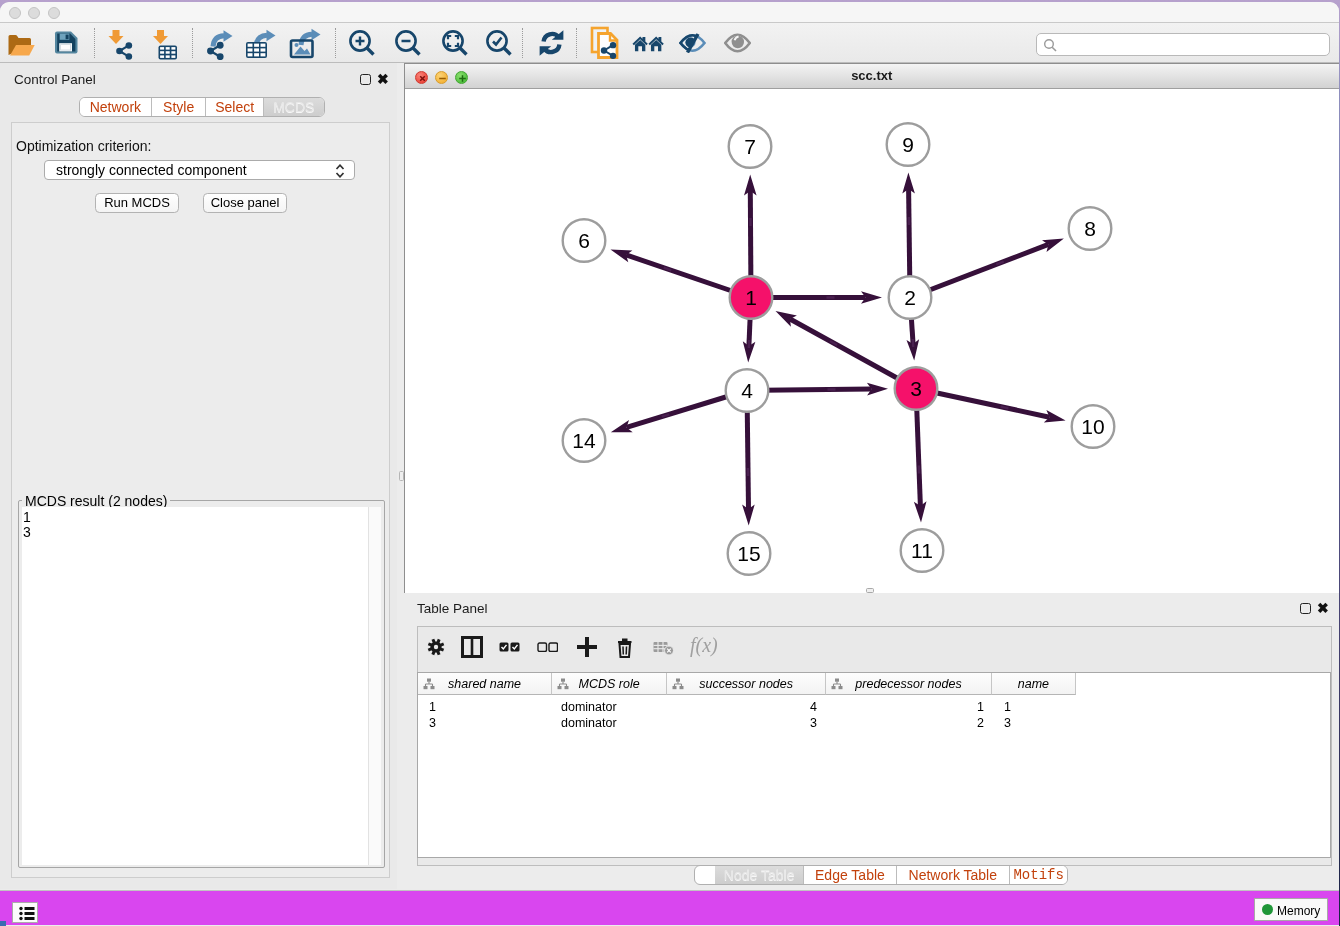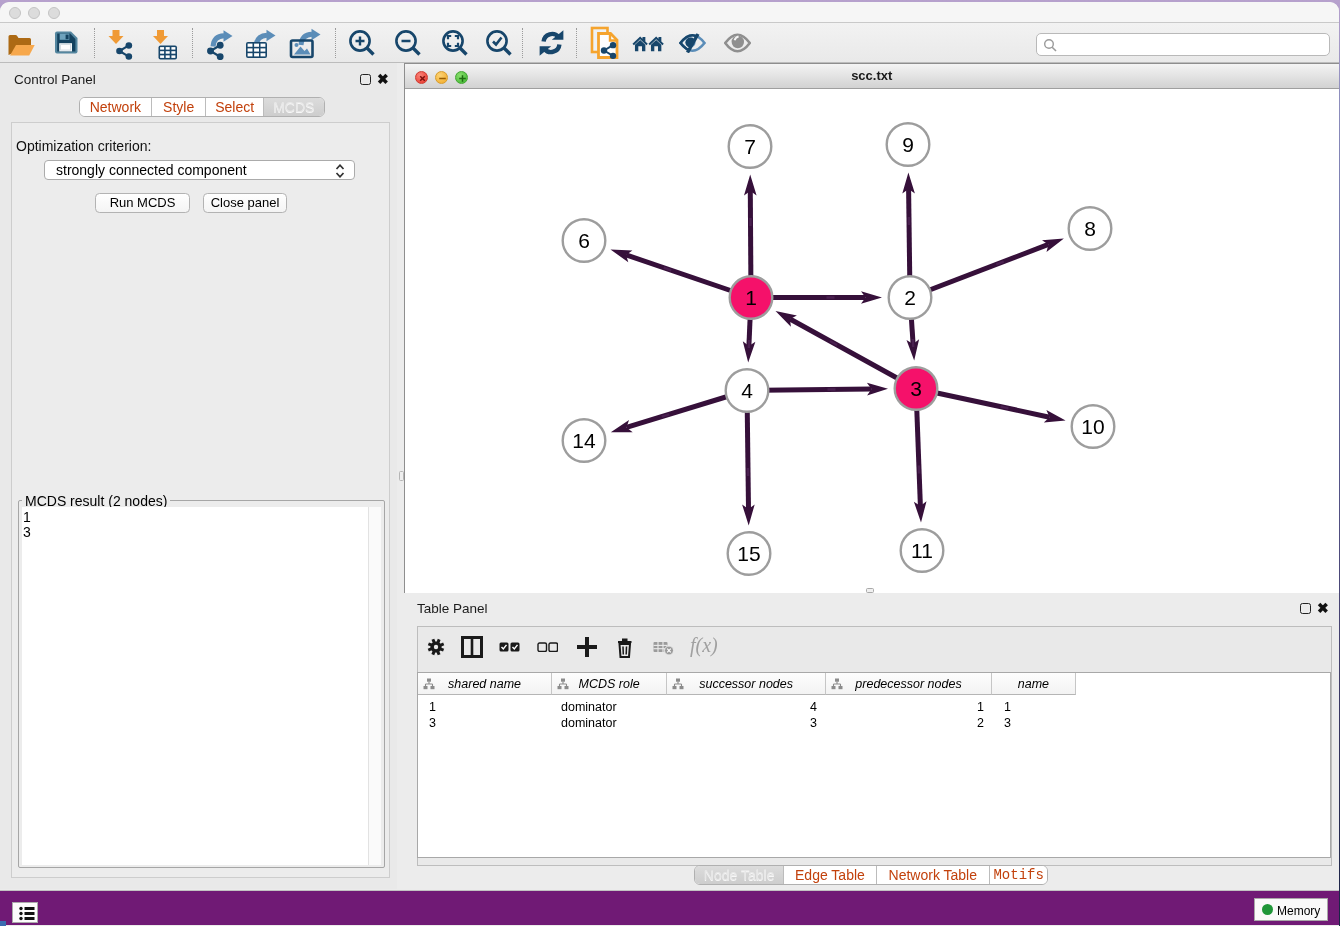--- a/index.html
+++ b/index.html
@@ -47,23 +47,23 @@
 #nettitle .t { position:absolute; width:100%; text-align:center; top:4px; font-size:13px; font-weight:bold; color:#1a1a1a; }
 .mac { position:absolute; top:6.5px; width:13.5px; height:13.5px; border-radius:50%; font-size:10px; text-align:center; }
 
 #tpanel { position:absolute; left:403px; top:592.5px; width:935.5px; height:297px; background:#ececec; }
 #tcontainer { position:absolute; left:417px; top:672px; width:914px; height:186px; background:#fff; border:1px solid #a8a8a8; }
 .thcell { position:absolute; top:0; height:21.5px; background:linear-gradient(#fdfdfd,#f3f3f3);
   border-right:1px solid #c6c6c6; border-bottom:1px solid #b5b5b5; font-size:12.5px; color:#000; }
 .thtext { position:absolute; width:100%; text-align:center; top:3.5px;font-style:italic; }
 .trow { position:absolute; font-size:12.5px; color:#000; height:16px; line-height:16px; }
 #btabs { position:absolute; left:694px; top:865px; height:19.5px; display:flex;
-  border:1px solid #b0b0b0; border-radius:6px; background:#fff; overflow:hidden; }
-
-#statusbar { position:absolute; left:0; top:889.5px; width:100%; height:35px; background:#701a75; border-top:1px solid #c2c2c2; }
+  border:1px solid #b0b0b0; border-radius:6px; background:#fff; overflow:hidden;padding-left:20px; }
+
+#statusbar { position:absolute; left:0; top:889.5px; width:100%; height:35px; background:#d946ef; border-top:1px solid #c2c2c2; }
 #listbtn { position:absolute; left:12px; top:11px; width:26px; height:21px; background:#fcfcfc; border:1px solid #ababab; }
 #membtn { position:absolute; right:10.5px; top:7px; width:74px; height:23px; background:#f9f9f9; border:1px solid #a8a8a8; font-size:12px; color:#000; }
 </style></head><body>
 <div id="win">
     <div id="c">
   <div id="titlebar">
     <div class="tl" style="left:8.5px;"></div>
     <div class="tl" style="left:27.5px;"></div>
     <div class="tl" style="left:47.5px;"></div>
   </div>
@@ -217,21 +217,21 @@
     <div class="tabseg" style="width:57.3px;">Select</div>
     <div class="tabseg tabsel" style="width:60px;">MCDS</div>
   </div>
   <div id="optlabel">Optimization criterion:</div>
   <div id="dropdown">strongly connected component
     <svg width="10" height="14" viewBox="0 0 10 14" style="position:absolute; right:9px; top:2.5px;">
       <path d="M1.5 5 L5 1.2 L8.5 5" fill="none" stroke="#333" stroke-width="1.7"></path>
       <path d="M1.5 9 L5 12.8 L8.5 9" fill="none" stroke="#333" stroke-width="1.7"></path>
     </svg>
   </div>
-  <div class="btn" style="left:95px; top:193px; width:95px;">Run MCDS</div>
+  <div class="btn" style="left:95px; top:193px; width:84px;">Run MCDS</div>
   <div class="btn" style="left:203px; top:193px; width:84px;">Close panel</div>
   <div id="groupbox"></div>
   <div id="grouplabel">MCDS result (2 nodes)</div>
   <div id="gtext">
     <div class="ln" style="padding-top:3.5px;">1</div>
     <div class="ln">3</div>
     <div id="gscroll"></div>
   </div>
 
   <div id="netwin">

